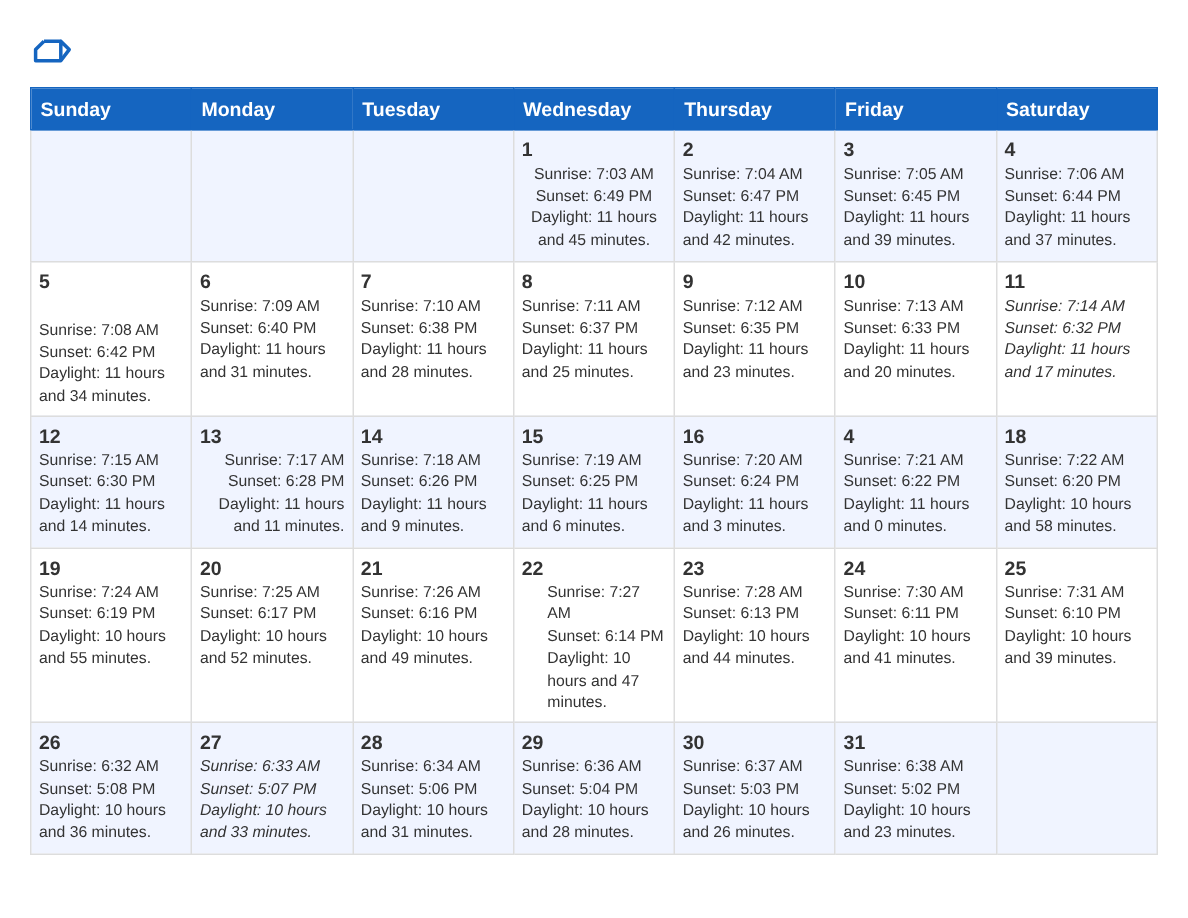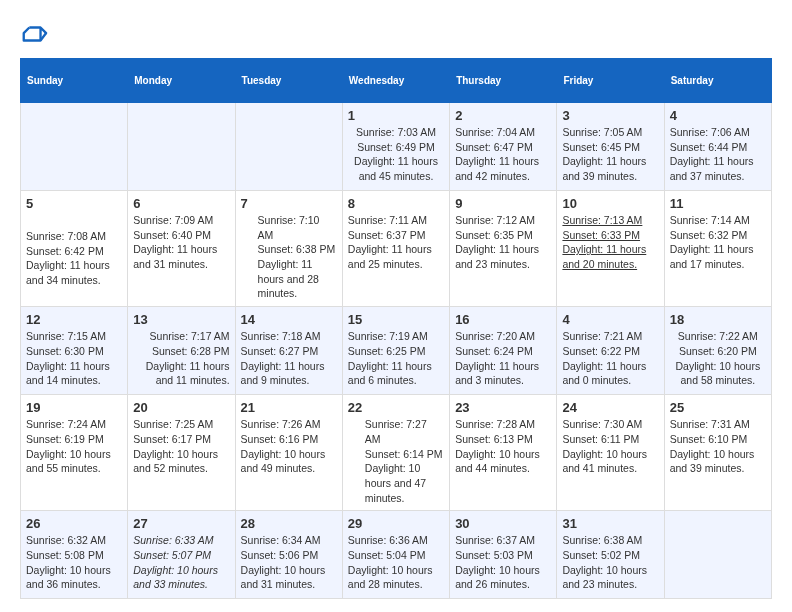--- a/index.html
+++ b/index.html
@@ -46,22 +46,22 @@
     }
     .calendar {
       width: 100%;
       border-collapse: collapse;
       border: 1px solid #ccc;
     }
     .calendar th {
       background-color: #1565c0;
       color: #fff;
       text-align: left;
-      padding: 16px 6px;
-      font-size: 10px;
+      padding: 6px 6px;
+      font-size: 13px;
       font-weight: bold;
       border: 1px solid #1565c0;
     }
     .calendar td {
       width: 107px;
       vertical-align: top;
       padding: 5px 5px;
       font-size: 11px;
       color: #333;
       border: 1px solid #ddd;
@@ -161,66 +161,66 @@
 Daylight: 11 hours and 34 minutes.</div>
         </td>
         <td>
           <span class="day-number">6</span>
           <div class="day-info" style="white-space: pre-line;">Sunrise: 7:09 AM
 Sunset: 6:40 PM
 Daylight: 11 hours and 31 minutes.</div>
         </td>
         <td>
           <span class="day-number">7</span>
-          <div class="day-info" style="white-space: pre-line; margin-left: 17px;">Sunrise: 7:10 AM
+          <div class="day-info" style="white-space: pre-line;">Sunrise: 7:10 AM
 Sunset: 6:38 PM
 Daylight: 11 hours and 28 minutes.</div>
         </td>
         <td>
           <span class="day-number">8</span>
           <div class="day-info" style="white-space: pre-line;">Sunrise: 7:11 AM
 Sunset: 6:37 PM
 Daylight: 11 hours and 25 minutes.</div>
         </td>
         <td>
           <span class="day-number">9</span>
           <div class="day-info" style="white-space: pre-line;">Sunrise: 7:12 AM
 Sunset: 6:35 PM
 Daylight: 11 hours and 23 minutes.</div>
         </td>
         <td>
           <span class="day-number">10</span>
-          <div class="day-info" style="white-space: pre-line; text-decoration: underline;">Sunrise: 7:13 AM
+          <div class="day-info" style="white-space: pre-line;">Sunrise: 7:13 AM
 Sunset: 6:33 PM
 Daylight: 11 hours and 20 minutes.</div>
         </td>
         <td>
           <span class="day-number">11</span>
-          <div class="day-info" style="white-space: pre-line;">Sunrise: 7:14 AM
+          <div class="day-info" style="white-space: pre-line; font-style: italic;">Sunrise: 7:14 AM
 Sunset: 6:32 PM
 Daylight: 11 hours and 17 minutes.</div>
         </td>
       </tr>
       <tr>
         <td>
           <span class="day-number">12</span>
           <div class="day-info" style="white-space: pre-line;">Sunrise: 7:15 AM
 Sunset: 6:30 PM
 Daylight: 11 hours and 14 minutes.</div>
         </td>
         <td>
           <span class="day-number">13</span>
           <div class="day-info" style="white-space: pre-line; text-align: right;">Sunrise: 7:17 AM
 Sunset: 6:28 PM
 Daylight: 11 hours and 11 minutes.</div>
         </td>
         <td>
           <span class="day-number">14</span>
           <div class="day-info" style="white-space: pre-line;">Sunrise: 7:18 AM
-Sunset: 6:27 PM
+Sunset: 6:26 PM
 Daylight: 11 hours and 9 minutes.</div>
         </td>
         <td>
           <span class="day-number">15</span>
           <div class="day-info" style="white-space: pre-line;">Sunrise: 7:19 AM
 Sunset: 6:25 PM
 Daylight: 11 hours and 6 minutes.</div>
         </td>
         <td>
           <span class="day-number">16</span>
@@ -229,21 +229,21 @@
 Daylight: 11 hours and 3 minutes.</div>
         </td>
         <td>
           <span class="day-number">4</span>
           <div class="day-info" style="white-space: pre-line;">Sunrise: 7:21 AM
 Sunset: 6:22 PM
 Daylight: 11 hours and 0 minutes.</div>
         </td>
         <td>
           <span class="day-number">18</span>
-          <div class="day-info" style="white-space: pre-line; text-align: center;">Sunrise: 7:22 AM
+          <div class="day-info" style="white-space: pre-line;">Sunrise: 7:22 AM
 Sunset: 6:20 PM
 Daylight: 10 hours and 58 minutes.</div>
         </td>
       </tr>
       <tr>
         <td>
           <span class="day-number">19</span>
           <div class="day-info" style="white-space: pre-line;">Sunrise: 7:24 AM
 Sunset: 6:19 PM
 Daylight: 10 hours and 55 minutes.</div>

